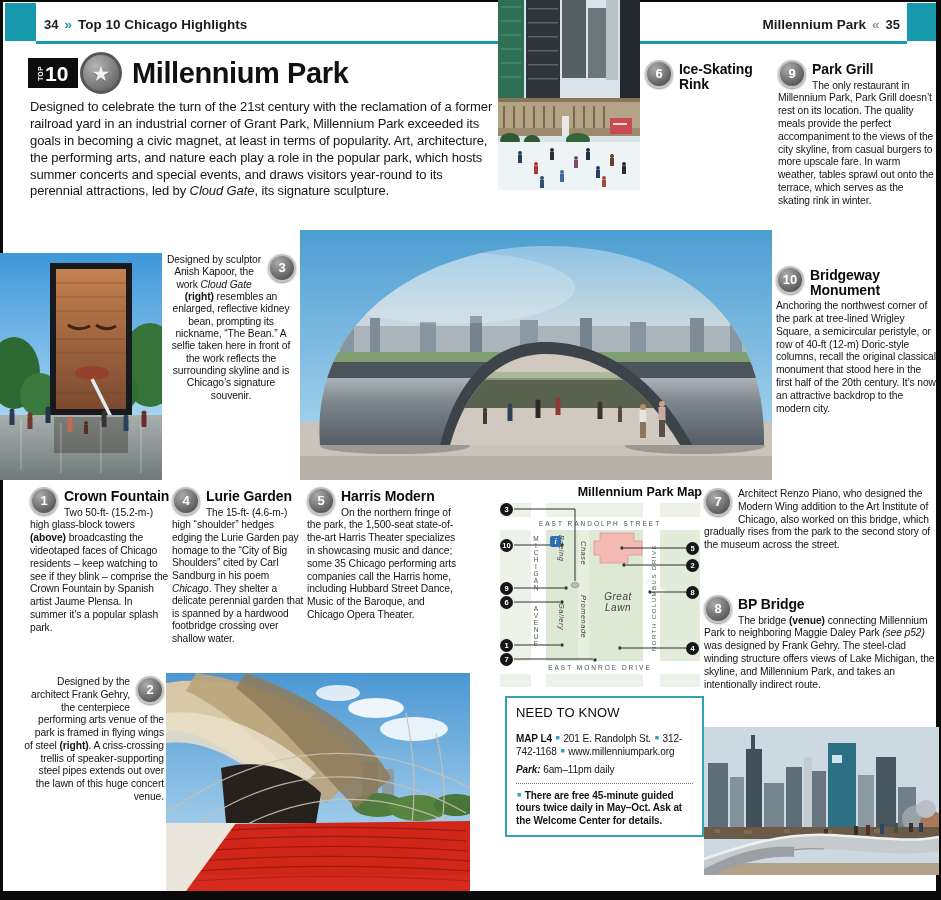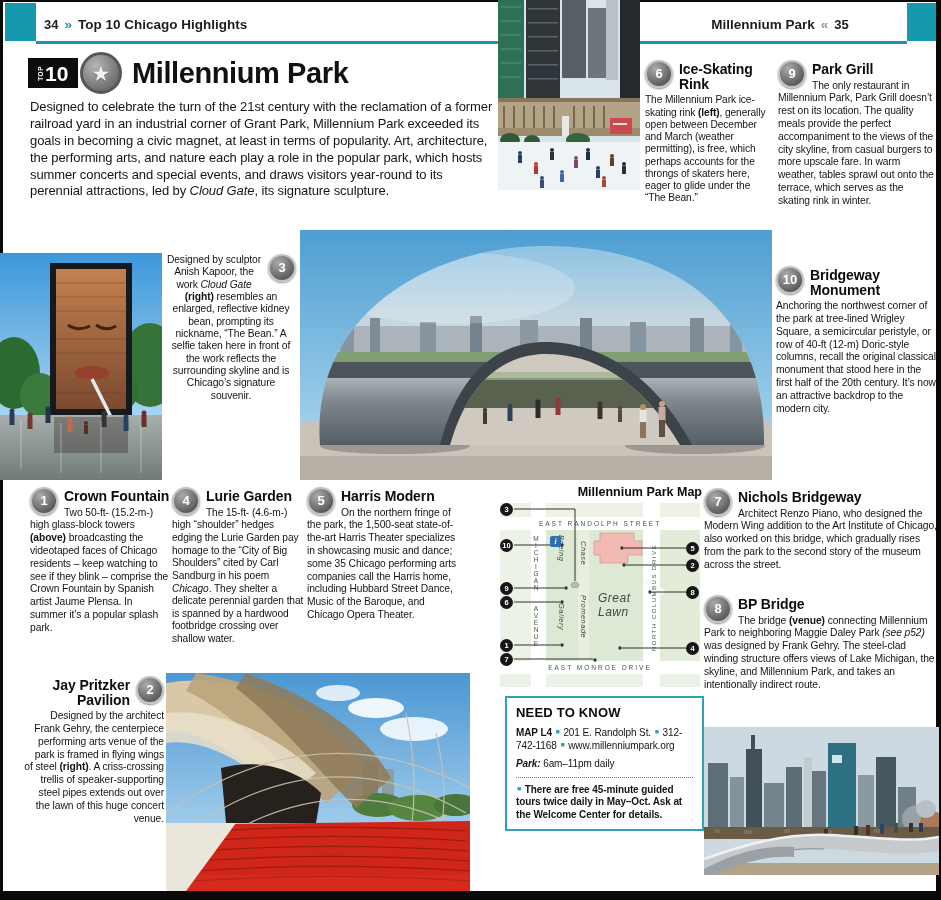--- a/index.html
+++ b/index.html
@@ -43,21 +43,21 @@
   .map-label{position:absolute;color:#46564c;font-size:6.5px;letter-spacing:2px;white-space:nowrap;}
   .map-vert{writing-mode:vertical-rl;text-orientation:upright;letter-spacing:0;line-height:1;}
   .map-it{font-style:italic;color:#3c4a40;font-size:7.5px;letter-spacing:.5px;}
   .map-it-vert{writing-mode:vertical-rl;}
   .mk{position:absolute;width:13px;height:13px;border-radius:50%;background:#161616;color:#fff;
       font-size:7.5px;font-weight:700;display:flex;align-items:center;justify-content:center;}
   .info-i{position:absolute;width:11px;height:11px;background:#2f6db5;border-radius:2px;color:#fff;
       font-size:8px;font-style:italic;font-weight:700;display:flex;align-items:center;justify-content:center;font-family:"Liberation Serif",serif;}
   
   .ntk{border:2px solid #2fa2b4;background:#fff;padding:7px 9px 8px 9px;font-size:10px;line-height:1.25;letter-spacing:-.1px;}
-  .ntk h3{margin:0 0 6px 0;font-size:13px;font-weight:700;letter-spacing:.2px;color:#0b0b0b;}
+  .ntk h3{margin:0 0 12px 0;font-size:13px;font-weight:400;letter-spacing:.2px;color:#0b0b0b;}
   .ntk .row{margin-bottom:6px;}
   .ntk .div{border-top:1.5px dotted #777;margin:6px 0 6px 0;}
   .sq{color:#2fa2b4;font-size:7px;vertical-align:2px;padding:0 1px;}
   
   .photo{display:block;}
 </style>
 </head>
 <body>
 
 <div id="page">
@@ -67,21 +67,21 @@
   <div class="abs frame" style="left:936px;top:0;width:5px;height:900px;"></div>
   <div class="abs frame" style="left:0;top:891px;width:941px;height:9px;"></div>
 
   <div class="abs teal-block" style="left:5px;top:3px;width:31px;height:38px;"></div>
   <div class="abs teal-block" style="left:907px;top:3px;width:29px;height:38px;"></div>
   <div class="abs rule" style="left:36px;top:41px;width:462px;height:3px;"></div>
   <div class="abs rule" style="left:640px;top:41px;width:267px;height:3px;"></div>
   <div class="abs hdr" style="left:44px;top:17px;">
     <span class="pg">34</span><span class="chev-teal">»</span><span>Top 10 Chicago Highlights</span>
   </div>
-  <div class="abs hdr" style="left:660px;top:17px;width:240px;text-align:center;">
+  <div class="abs hdr" style="left:660px;top:17px;width:240px;text-align:right;">
     <span>Millennium Park</span><span class="chev-gray">«</span><span class="pg">35</span>
   </div>
 
   <div class="abs badge" style="left:28px;top:58px;width:50px;height:30px;">
     <span class="v">TOP</span>
     <span class="n">10</span>
   </div>
   <div class="abs medal" style="left:80px;top:52px;width:36px;height:36px;">
     <span class="star">★</span>
   </div>
@@ -368,21 +368,20 @@
     <rect x="0" y="136" width="235" height="12" fill="#b2a288"></rect>
     <path d="M0,132 C40,118 80,106 125,108 C170,110 205,116 235,110 L235,124 C200,130 165,124 120,122 C80,120 40,130 0,144 Z" fill="#c6cacd"></path>
     <path d="M0,132 C40,118 80,106 125,108 C170,110 205,116 235,110" stroke="#eef1f2" stroke-width="2.5" fill="none"></path>
     <path d="M0,144 C40,130 80,120 120,122" stroke="#868c90" stroke-width="1.2" fill="none"></path>
     <path d="M0,142 C30,126 60,118 90,120 L90,130 C60,128 30,138 0,152 Z" fill="#9aa0a3"></path>
   </svg>
 
   <div class="abs sec" style="left:645px;top:60px;width:127px;font-size:10.2px;line-height:1.2;">
     <span class="num fl">6</span>
     <div class="title">Ice-Skating Rink</div>
-    <div class="body">The Millennium Park ice-skating rink <b>(left)</b>, generally open between December and March (weather permitting), is free, which perhaps accounts for the throngs of skaters here, eager to glide under the “The Bean.”</div>
   </div>
 
   <div class="abs sec" style="left:778px;top:60px;width:160px;">
     <span class="num fl">9</span>
     <div class="title">Park Grill</div>
     <div class="body">The only restaurant in Millennium Park, Park Grill doesn’t rest on its location. The quality meals provide the perfect accompaniment to the views of the city skyline, from casual burgers to more upscale fare. In warm weather, tables sprawl out onto the terrace, which serves as the skating rink in winter.</div>
   </div>
 
   <div class="abs sec" style="left:776px;top:266px;width:160px;">
     <span class="num fl">10</span>
@@ -408,33 +407,31 @@
   </div>
 
   <div class="abs sec" style="left:307px;top:487px;width:150px;">
     <span class="num fl">5</span>
     <div class="title">Harris Modern</div>
     <div class="body">On the northern fringe of the park, the 1,500-seat state-of-the-art Harris Theater specializes in showcasing music and dance; some 35 Chicago performing arts companies call the Harris home, including Hubbard Street Dance, Music of the Baroque, and Chicago Opera Theater.</div>
   </div>
 
   <div class="abs sec" style="left:704px;top:488px;width:235px;">
     <span class="num fl">7</span>
-    <div class="title">Nichols Bridgeway</div>
     <div class="body">Architect Renzo Piano, who designed the Modern Wing addition to the Art Institute of Chicago, also worked on this bridge, which gradually rises from the park to the second story of the museum across the street.</div>
   </div>
 
   <div class="abs sec" style="left:704px;top:595px;width:235px;">
     <span class="num fl">8</span>
     <div class="title">BP Bridge</div>
     <div class="body">The bridge <b>(venue)</b> connecting Millennium Park to neighboring Maggie Daley Park <i>(see p52)</i> was designed by Frank Gehry. The steel-clad winding structure offers views of Lake Michigan, the skyline, and Millennium Park, and takes an intentionally indirect route.</div>
   </div>
 
   <div class="abs sec t-right" style="left:24px;top:676px;width:140px;">
     <span class="num fr">2</span>
-    <div class="title">Jay Pritzker Pavilion</div>
     <div class="body">Designed by the architect Frank Gehry, the centerpiece performing arts venue of the park is framed in flying wings of steel <b>(right)</b>. A criss-crossing trellis of speaker-supporting steel pipes extends out over the lawn of this huge concert venue.</div>
   </div>
 
   <div class="abs map-title" style="left:500px;top:485px;width:202px;">Millennium Park Map</div>
 
   <div class="abs map-wrap" style="left:500px;top:503px;">
     <svg width="200" height="184" viewBox="0 0 200 184">
       <rect width="200" height="184" fill="#edf2e8"></rect>
       <rect x="46" y="27" width="97" height="131" fill="#dde9d4"></rect>
       <rect x="160" y="27" width="40" height="131" fill="#e2ecd9"></rect>
@@ -473,21 +470,21 @@
 
     <div class="map-label" style="left:34px;top:16.5px;width:132px;text-align:center;">EAST RANDOLPH STREET</div>
     <div class="map-label" style="left:34px;top:160.5px;width:132px;text-align:center;">EAST MONROE DRIVE</div>
     <div class="map-label map-vert" style="left:32px;top:32px;">MICHIGAN</div>
     <div class="map-label map-vert" style="left:32px;top:102px;">AVENUE</div>
     <div class="map-label" style="left:94px;top:88px;width:115px;letter-spacing:1.5px;font-size:6px;transform:rotate(-90deg);transform-origin:left top;left:151px;top:148px;">NORTH COLUMBUS DRIVE</div>
     <div class="map-it map-it-vert abs" style="left:57px;top:32px;">Boeing</div>
     <div class="map-it map-it-vert abs" style="left:57px;top:100px;">Gallery</div>
     <div class="map-it map-it-vert abs" style="left:79px;top:38px;">Chase</div>
     <div class="map-it map-it-vert abs" style="left:79px;top:92px;">Promenade</div>
-    <div class="map-it abs" style="left:98px;top:88px;width:40px;text-align:left;font-size:12px;">
+    <div class="map-it abs" style="left:98px;top:88px;width:40px;text-align:center;font-size:10px;">
       <div>Great</div>
       <div>Lawn</div>
     </div>
     <div class="info-i" style="left:50px;top:33px;">i</div>
 
     <div class="mk" style="left:0;top:0;">3</div>
     <div class="mk" style="left:0;top:36px;">10</div>
     <div class="mk" style="left:0;top:79px;">9</div>
     <div class="mk" style="left:0;top:93px;">6</div>
     <div class="mk" style="left:0;top:136px;">1</div>

